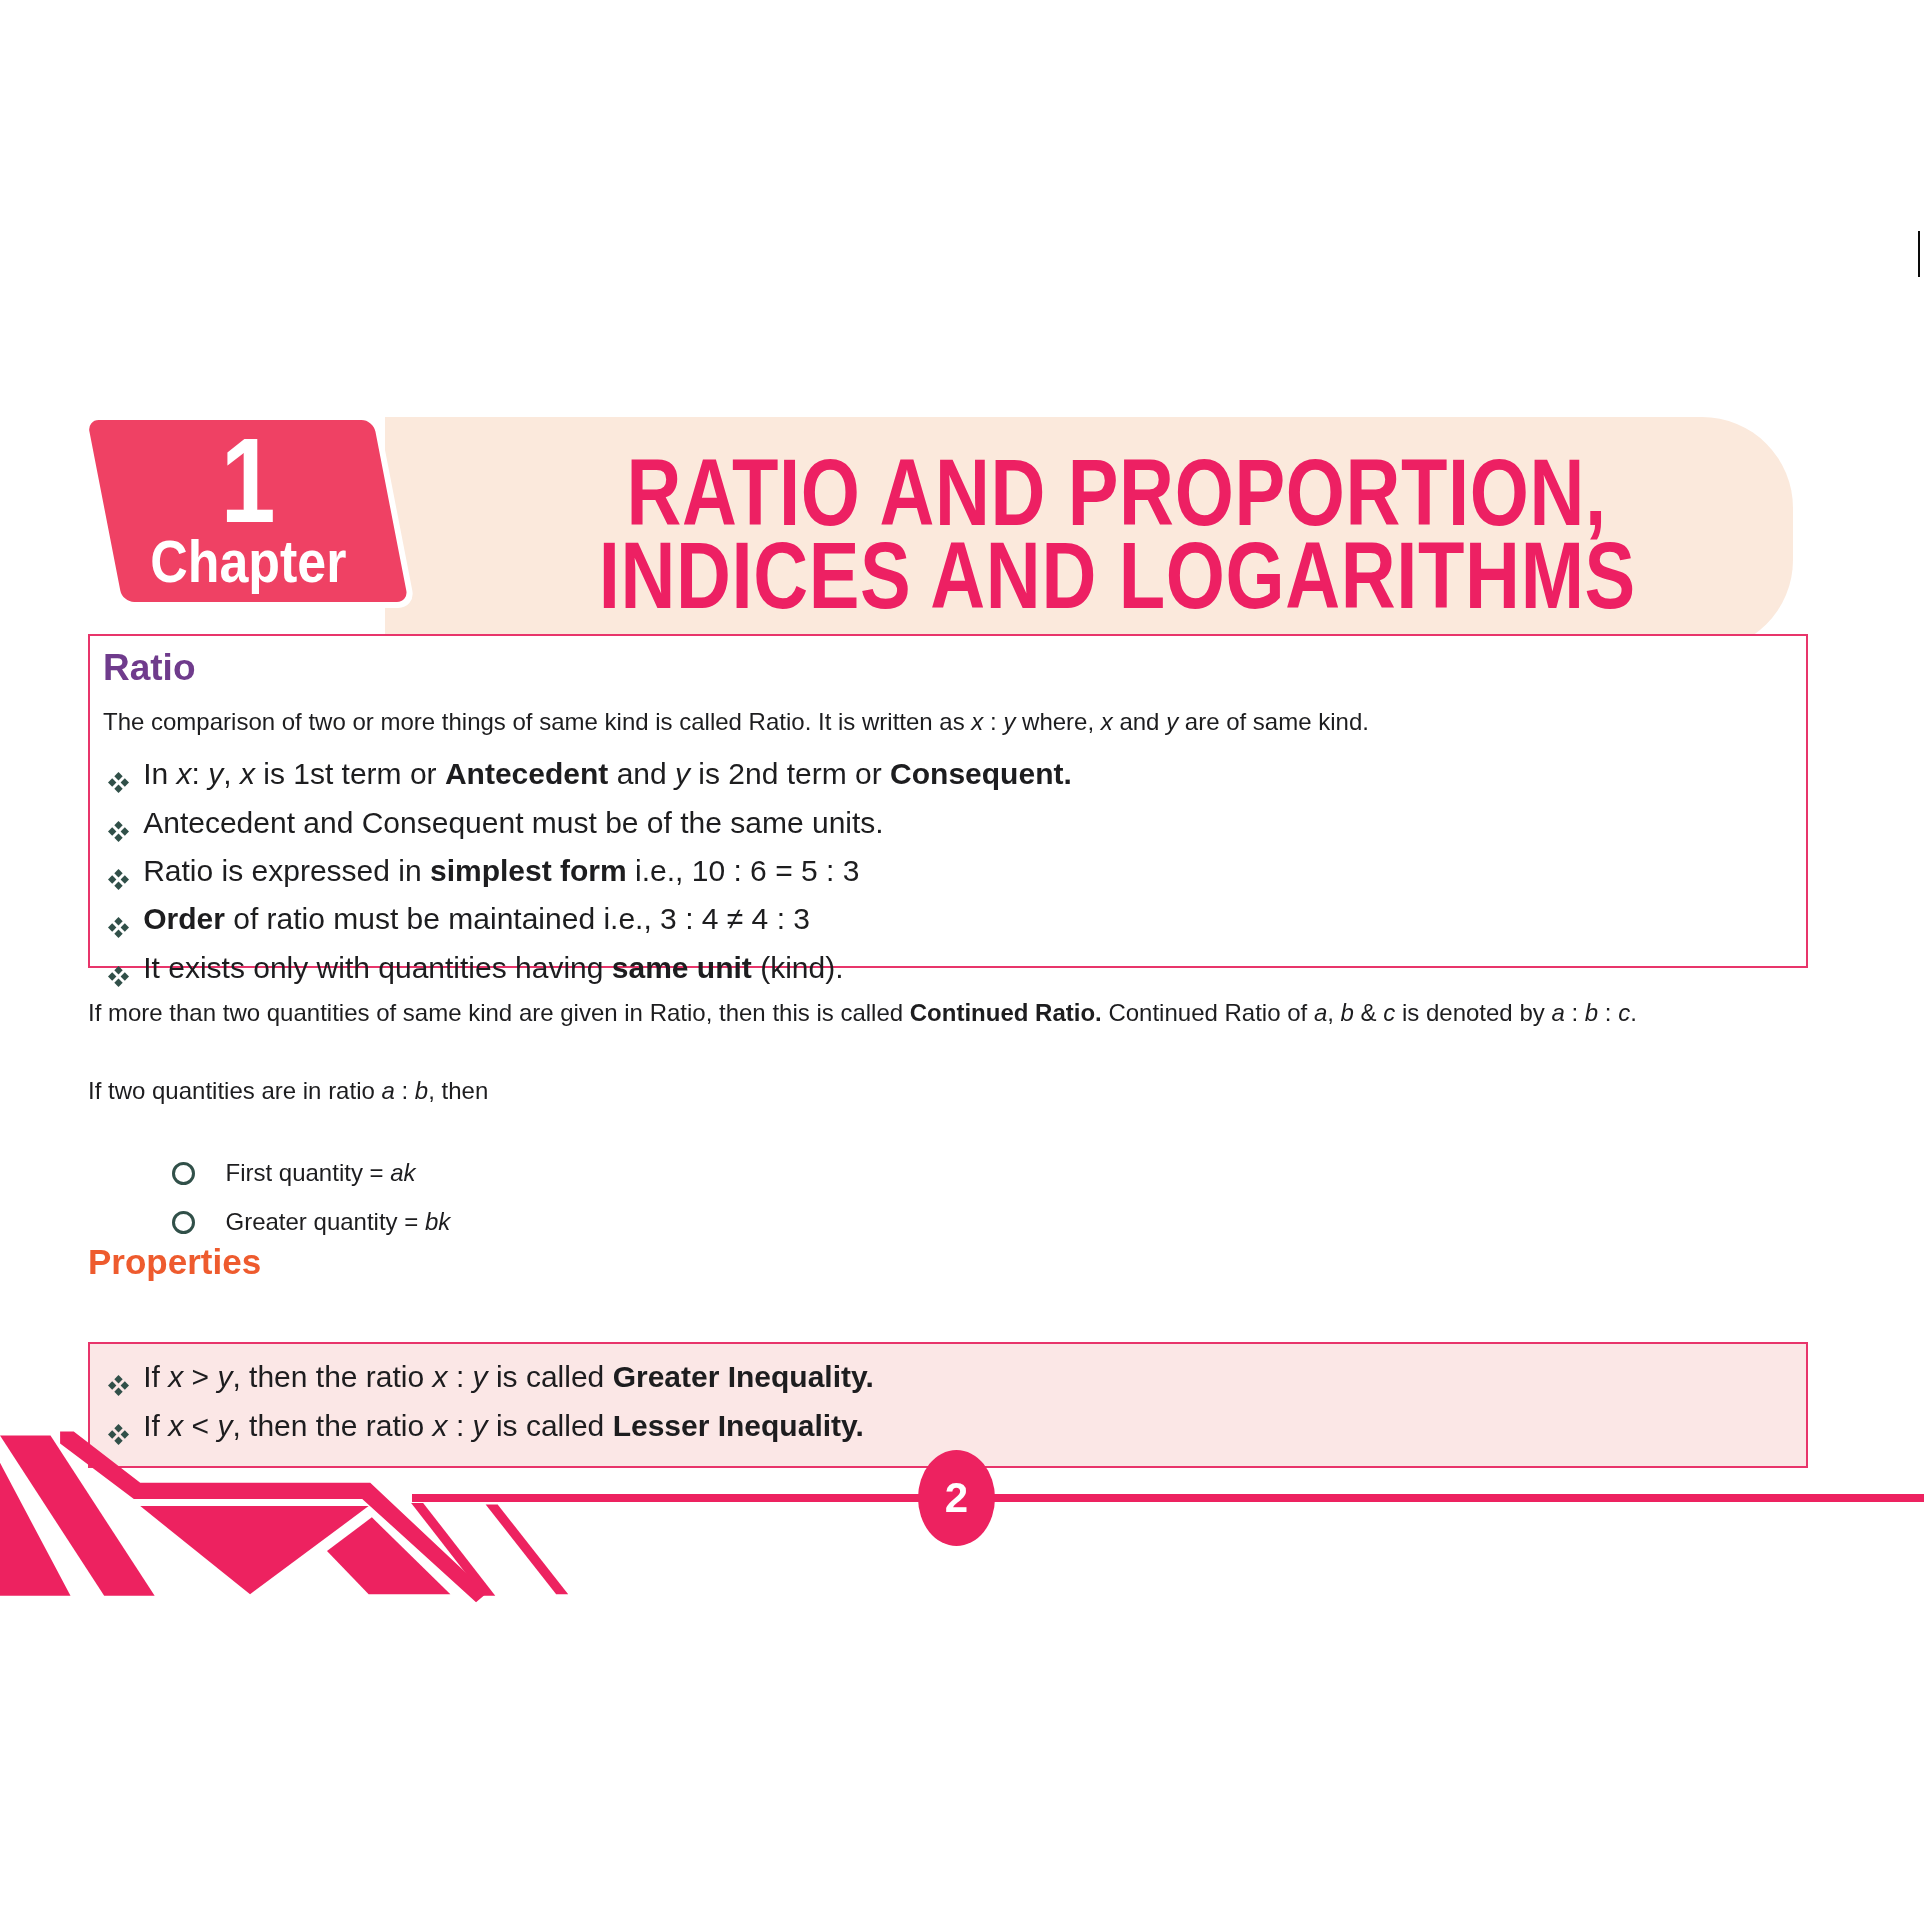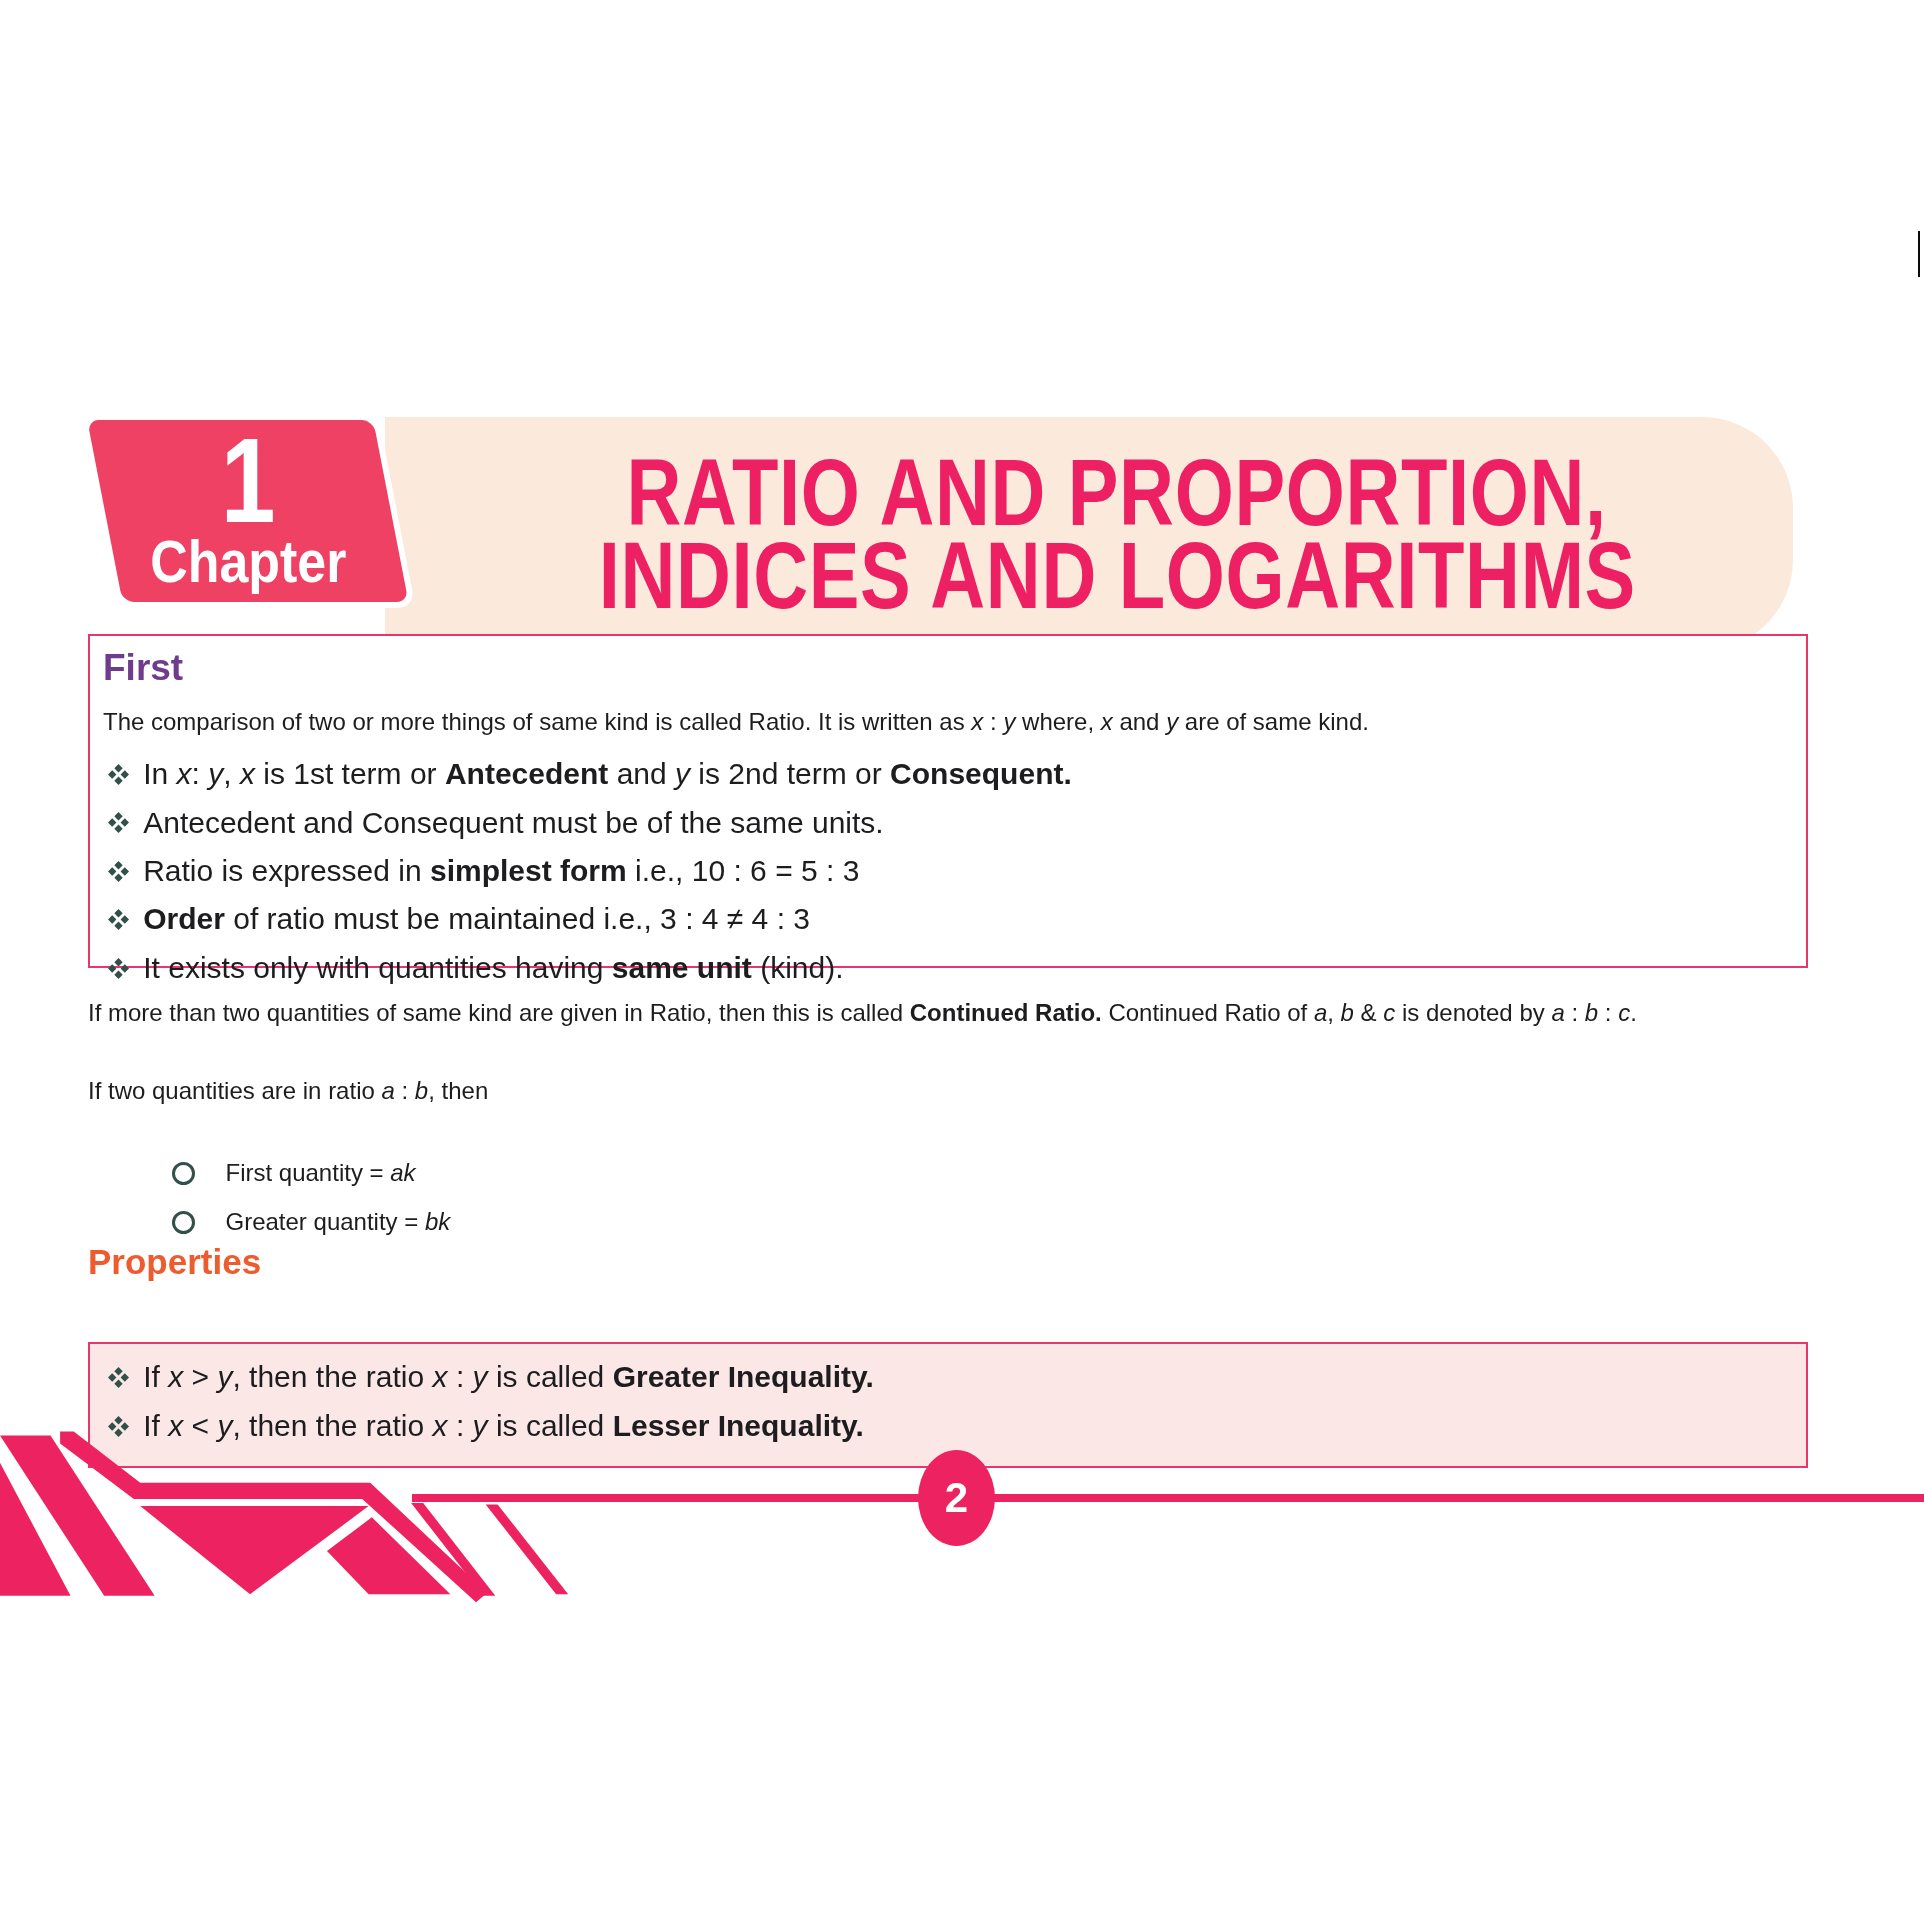--- a/index.html
+++ b/index.html
@@ -42,21 +42,21 @@
 
   
   .content-box{
     position:absolute;left:88px;width:1720px;box-sizing:border-box;
     border:2.4px solid #e8356b;background:#ffffff;
   }
   #ratio-box{top:634px;height:334px;padding:9.6px 17.6px 0 13px;}
   .box-heading{font-size:37px;font-weight:bold;color:#6f3b8c;margin:1.6px 0 13px 0;}
   .body-text{font-size:24px;line-height:40px;}
   .intro{margin-bottom:13px;}
-  .bullet-row{display:flex;align-items:flex-start;margin:0 0 10.4px 4.8px;}
+  .bullet-row{display:flex;align-items:flex-end;margin:0 0 10.4px 4.8px;}
   .bullet-row .diamond{flex:0 0 auto;margin:8.8px 14.4px 0 0;}
   .bullet-text{font-size:30px;line-height:38px;}
 
   .flow{position:absolute;left:88px;width:1720px;}
   #para-continued{top:993px;}
   #para-lead{top:1043px;margin-top:28px;}
   .sub-bullet{position:absolute;left:172px;display:flex;align-items:center;}
   #sub1{top:1153px;}
   #sub2{top:1202px;}
   .ring{
@@ -93,21 +93,21 @@
 </div>
 
 <div class="badge">
   <div class="badge-inner">
     <div class="badge-num">1</div>
     <div class="badge-label">Chapter</div>
   </div>
 </div>
 
 <div id="ratio-box" class="content-box">
-  <div class="box-heading">First</div>
+  <div class="box-heading">Ratio</div>
   <div class="body-text intro"><span>The comparison of two or more things of same kind is called Ratio. It is written as </span><span class="i">x</span><span> : </span><span class="i">y</span><span> where, </span><span class="i">x</span><span> and </span><span class="i">y</span><span> are of same kind.</span></div>
 
   <div class="bullet-row">
     <svg class="diamond" width="21" height="21" viewBox="0 0 30 30">
       <g fill="#315049">
         <path d="M15 0 L21 6 L15 12 L9 6 Z"></path>
           <path d="M0 15 L6 9 L12 15 L6 21 Z"></path>
         <path d="M30 15 L24 9 L18 15 L24 21 Z"></path>
           <path d="M15 30 L9 24 L15 18 L21 24 Z"></path>
       </g>

